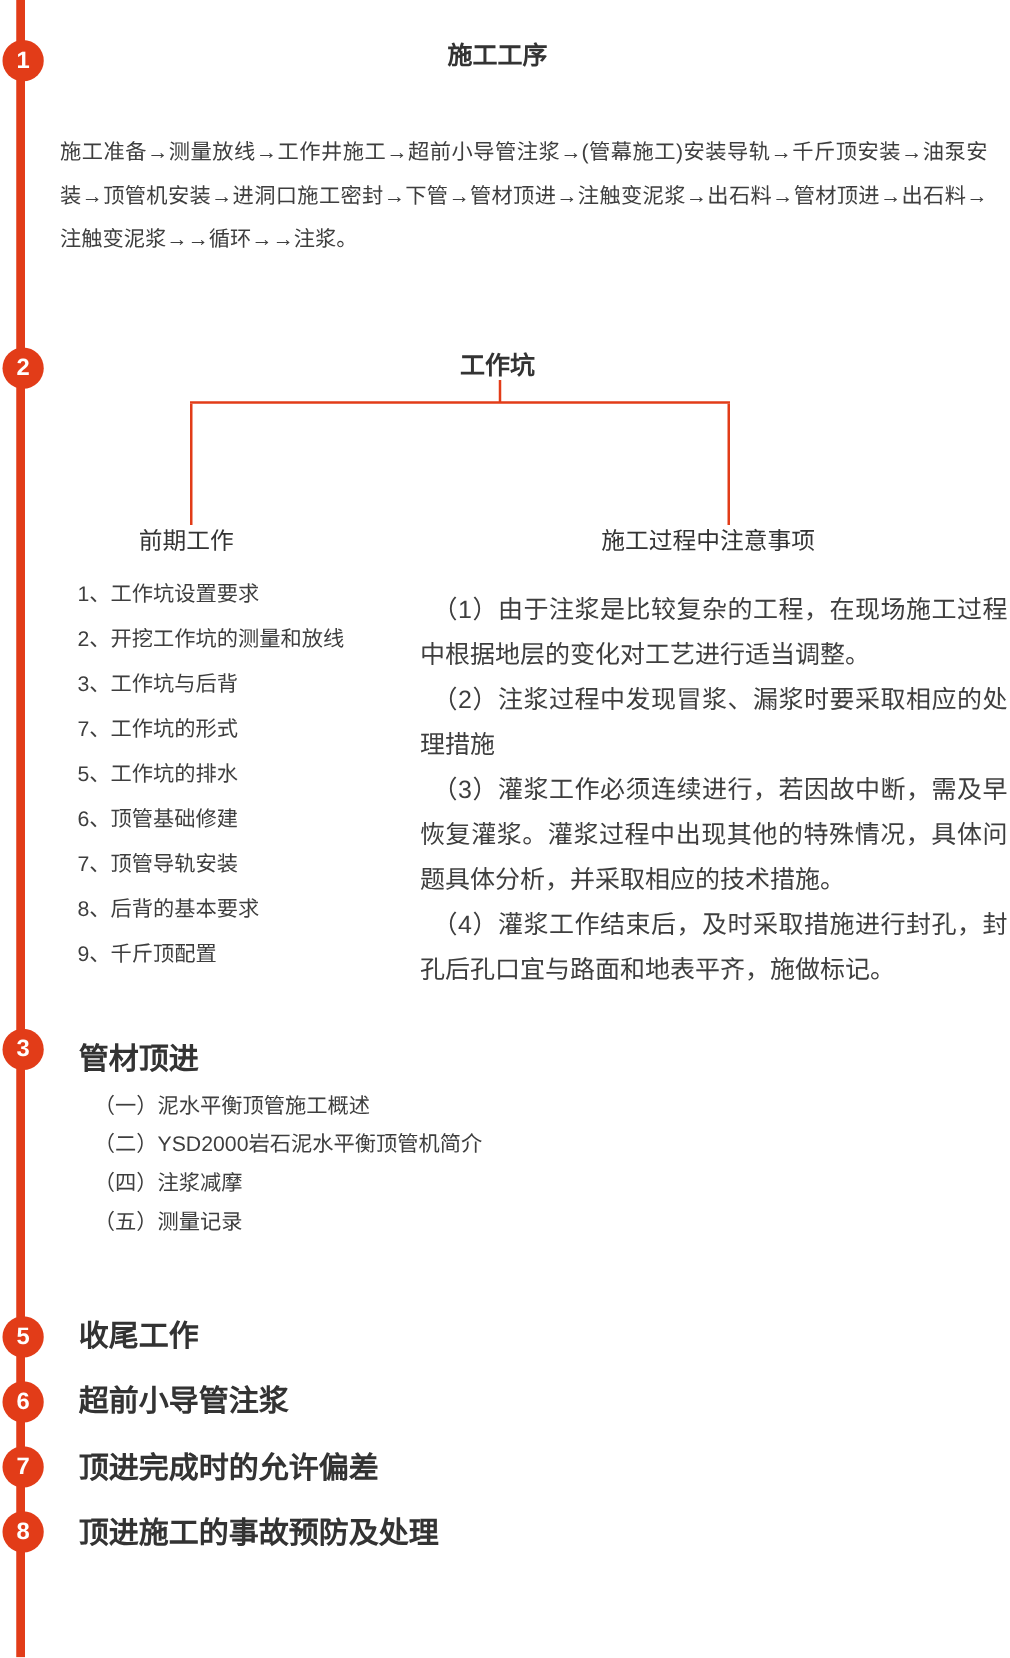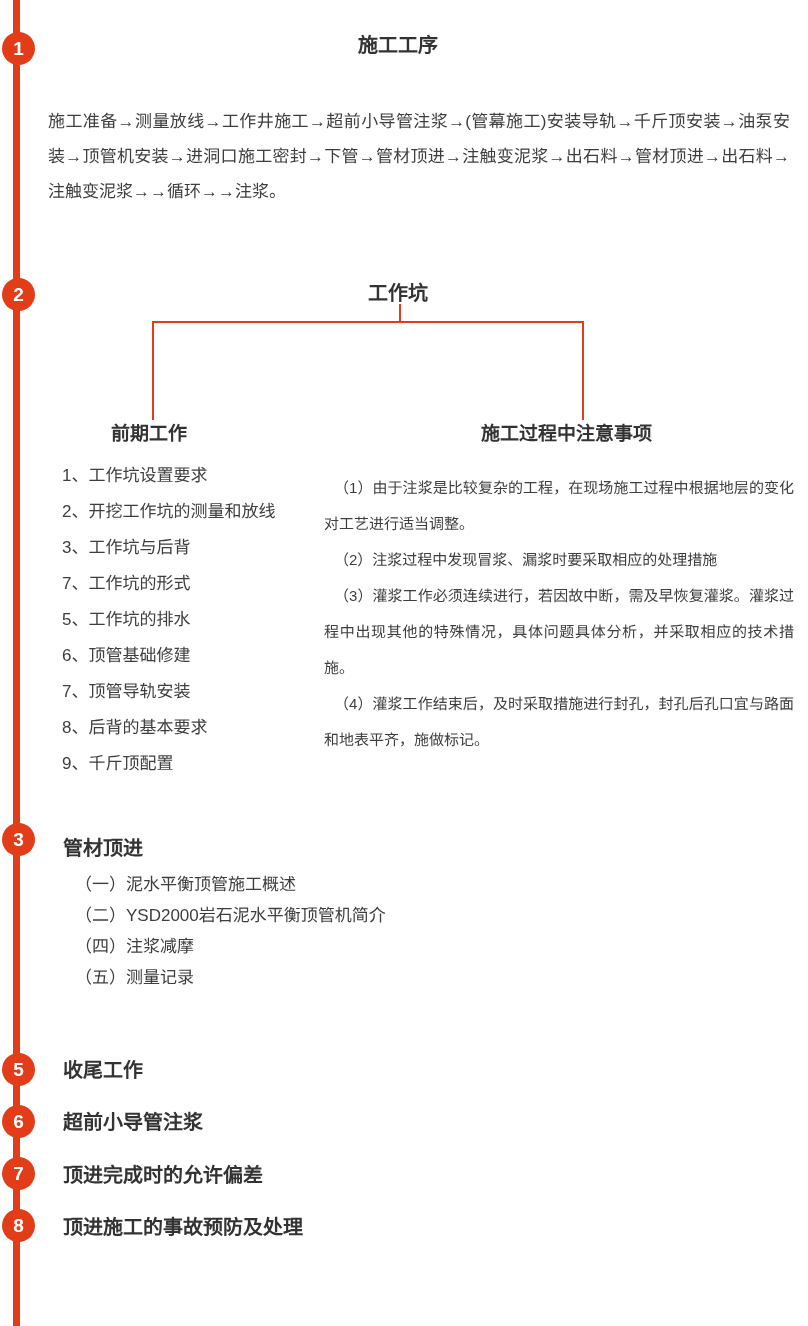--- a/index.html
+++ b/index.html
@@ -56,49 +56,49 @@
   }
   
   .tline { position: absolute; background: var(--accent, #e23c18); }
   .tline.stem  { left: 399px; top: 304px; width: 2px;  height: 18px; }
   .tline.hbar  { left: 152px; top: 321px; width: 432px; height: 2px; }
   .tline.lleg  { left: 152px; top: 323px; width: 2px;  height: 97px; }
   .tline.rleg  { left: 582px; top: 323px; width: 2px;  height: 97px; }
   .branch-heading {
     position: absolute;
     font-size: 19px;
-    font-weight: 700;
+    font-weight: 400;
     color: var(--heading, #333333);
     line-height: 22px;
     white-space: nowrap;
     text-align: right;
   }
   #s2-left-heading  { left: 111px; top: 423px; }
   #s2-right-heading { left: 481px; top: 423px; }
   .numbered-list {
     position: absolute;
     font-size: 17px;
     white-space: nowrap;
   }
   #s2-left-list { left: 62px; top: 458px; line-height: 36px; }
   .notes-block {
     position: absolute;
-    left: 324px; top: 470px;
+    left: 336px; top: 470px;
     width: 470px;
-    font-size: 15px;
+    font-size: 20px;
     line-height: 36px;
     text-align: justify;
   }
   .notes-block p { margin: 0; text-indent: 10px; }
   
   .left-heading {
     position: absolute;
     left: 63px;
     margin: 0;
-    font-size: 20px;
+    font-size: 24px;
     font-weight: 700;
     color: var(--heading, #333333);
     line-height: 22px;
     white-space: nowrap;
   }
   #s3-heading { top: 837px; }
   #s3-list { left: 75px; top: 869px; line-height: 31px; }
   #s5-heading { top: 1059px; }
   #s6-heading { top: 1111px; }
   #s7-heading { top: 1164px; }

